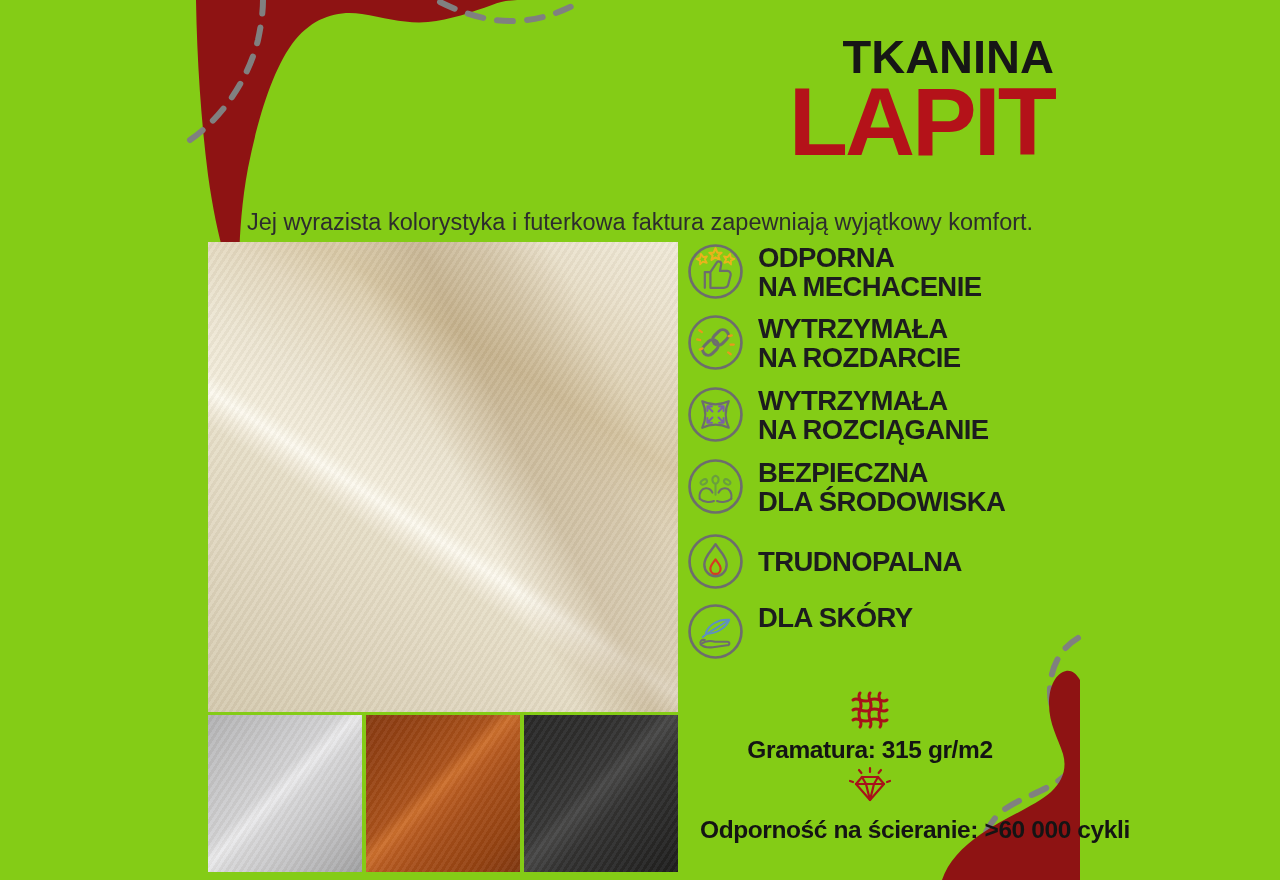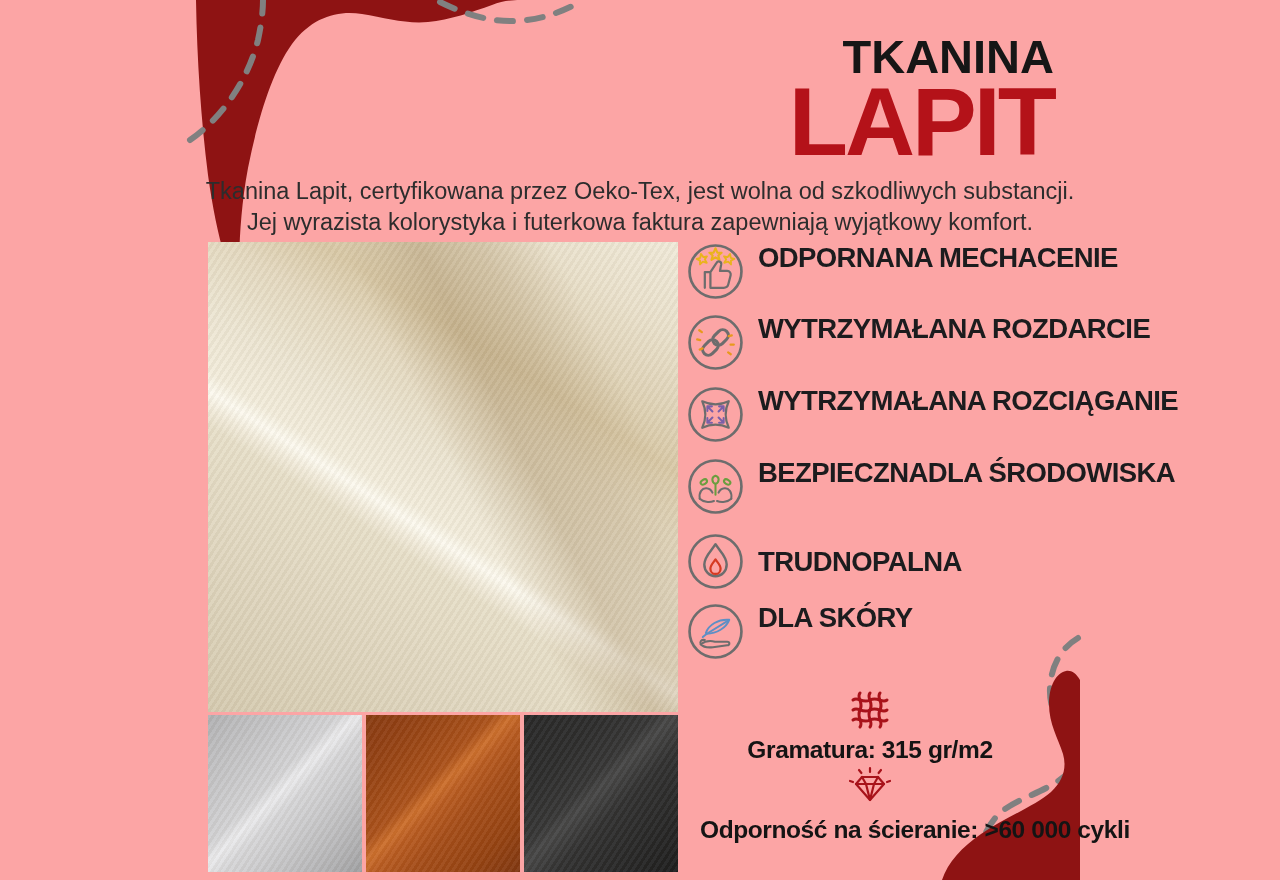--- a/index.html
+++ b/index.html
@@ -1,17 +1,17 @@
 <!DOCTYPE html>
 <html><head>
 <meta charset="utf-8">
 <style>
   html,body{margin:0;padding:0;background:#ffffff;}
   .canvas{
-    position:relative;width:1280px;height:880px;background:#fca5a5;overflow:hidden;
+    position:relative;width:1280px;height:880px;background:#84cc16;overflow:hidden;
     font-family:"Liberation Sans","DejaVu Sans",sans-serif;
   }
   .deco{position:absolute;left:0;top:0;width:1280px;height:880px;pointer-events:none;}
 
   
   .title-block{position:absolute;top:33px;right:226px;text-align:right;}
   .title-top{font-size:47px;font-weight:800;color:#161616;line-height:1;letter-spacing:0px;}
   .title-main{font-size:97px;font-weight:800;color:#b41219;line-height:.84;letter-spacing:-3px;margin-top:1px;}
 
   
@@ -38,21 +38,21 @@
   .swatch-row{position:absolute;left:208px;top:715px;width:470px;height:157px;display:flex;gap:4px;}
   .swatch{position:relative;flex:1;}
   .swatch-silver{background:linear-gradient(315deg,#9fa0a2 0%,#b4b4b6 14%,#c9c9cb 32%,#d6d6d8 45%,#ebebed 52%,#d2d2d4 58%,#c6c6c8 74%,#bcbcbe 88%,#b0b0b2 100%);}
   .swatch-copper{background:linear-gradient(315deg,#7e350f 0%,#93400f 16%,#a54c17 36%,#b85a1f 47%,#cc6e2b 53%,#aa5019 59%,#9a4513 74%,#8f3d11 88%,#873a10 100%);}
   .swatch-graphite{background:linear-gradient(315deg,#1b1b1b 0%,#252525 20%,#2f2f2f 40%,#454545 52%,#343434 58%,#2b2b2b 74%,#262626 100%);}
 
   
   .feature{position:absolute;left:687px;display:flex;gap:14px;align-items:flex-start;}
   .feature.single{align-items:center;}
   .ficon{width:57px;height:57px;flex:0 0 57px;display:block;}
-  .ftext{display:flex;padding-top:1px;}
+  .ftext{display:flex;flex-direction:column;padding-top:1px;}
   .ftext span{display:block;font-size:27.5px;font-weight:800;letter-spacing:-.6px;
     color:#1c1c1e;line-height:1.05;white-space:nowrap;}
   .ftext span:empty{display:none;}
 
   
   .spec{position:absolute;left:700px;width:340px;text-align:center;}
   .spec .sicon{display:inline-block;}
   .spec-label{font-size:24.5px;font-weight:800;color:#141414;letter-spacing:-.4px;white-space:nowrap;margin-top:2px;}
 </style>
 </head>
@@ -81,21 +81,21 @@
       C962,847 948,862 942,880 L1080,880 L1080,680
       C1076,673 1071,670 1066,671 Z"></path>
   </svg>
 
   <div class="title-block">
     <div class="title-top">TKANINA</div>
     <div class="title-main">LAPIT</div>
   </div>
 
   <div class="description">
-    <span>Tkanina Lapit, certyfikowana przez Oeko-Tex, jest wolna od szkodliwych substancji.</span><br>
+    <br>
     <span>Jej wyrazista kolorystyka i futerkowa faktura zapewniają wyjątkowy komfort.</span>
   </div>
 
   <div class="fabric-main"></div>
 
   <div class="swatch-row">
     <div class="swatch swatch-silver"></div>
     <div class="swatch swatch-copper"></div>
     <div class="swatch swatch-graphite"></div>
   </div>

